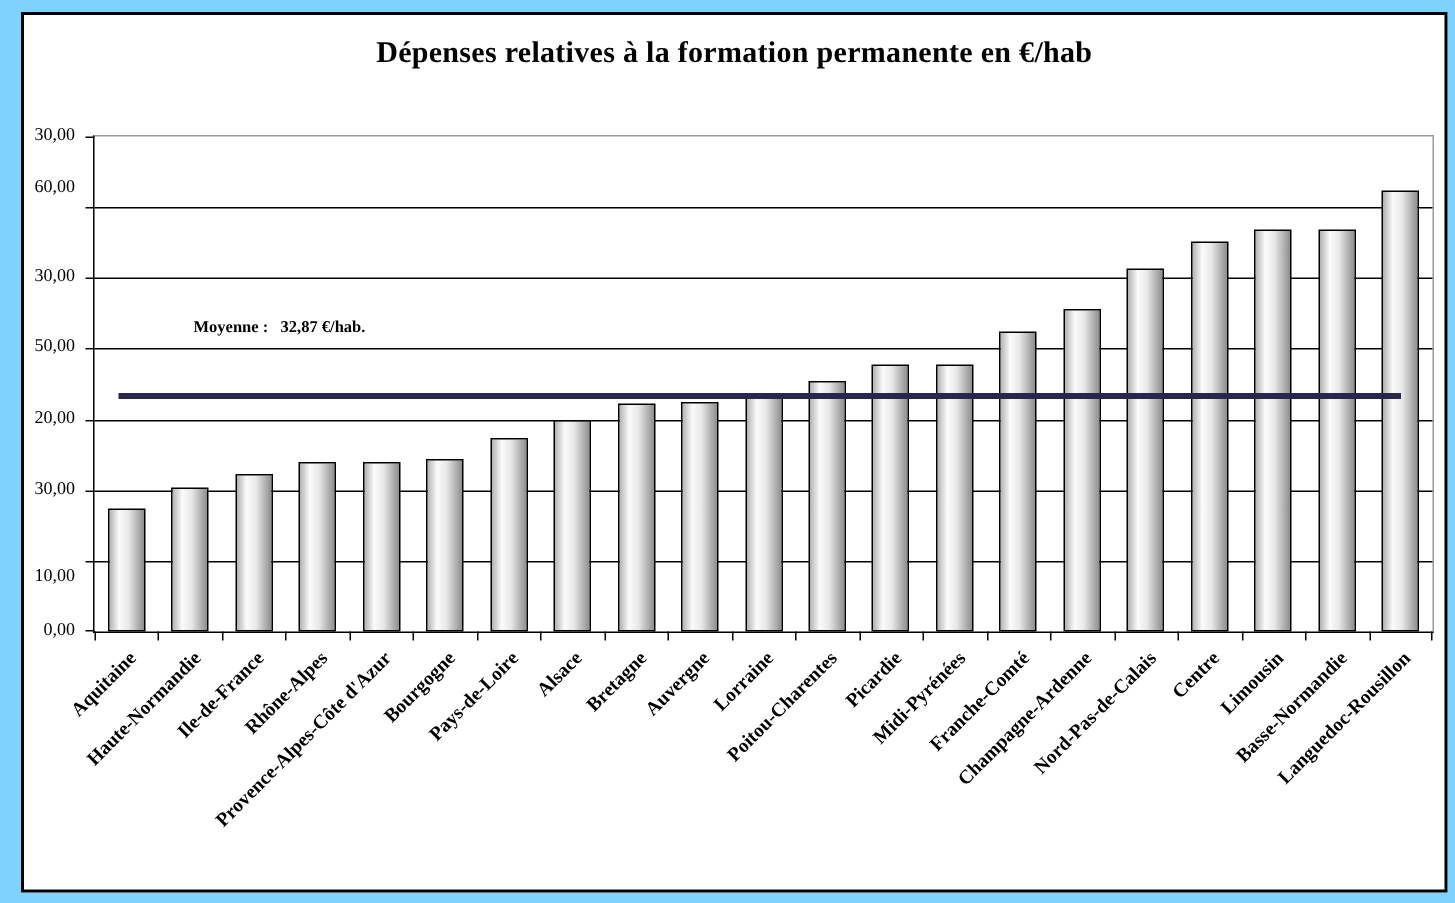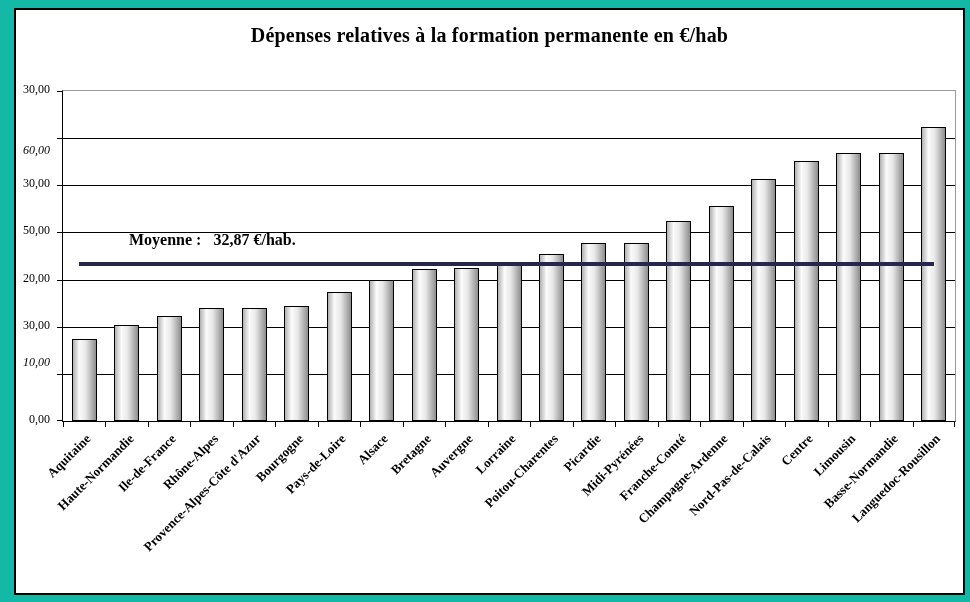--- a/index.html
+++ b/index.html
@@ -1,30 +1,30 @@
 <!DOCTYPE html>
 <html><head>
 <meta charset="utf-8">
 <style>
   html,body{margin:0;padding:0;background:#ffffff;}
-  .canvas{position:relative;width:970px;height:602px;background:#14b8a6;
+  .canvas{position:relative;width:970px;height:602px;background:#7dd3fc;
           font-family:"Liberation Serif", serif;overflow:hidden;}
   .frame{position:absolute;left:14px;top:8px;width:947px;height:583px;
          border:2px solid #000;background:#fff;}
   .title{position:absolute;top:14px;left:0;right:0;text-align:center;
          font-size:20px;font-weight:bold;color:#000;letter-spacing:.2px;}
   .plot{position:absolute;left:46px;top:80px;width:892px;height:330px;
         border-left:1px solid #000;border-bottom:1px solid #000;
         border-top:1px solid #999;border-right:1px solid #999;background:#fff;}
   .gridline{position:absolute;left:0;width:100%;height:1px;background:#000;}
   .bar{position:absolute;bottom:0;width:25px;box-sizing:border-box;
        border:1px solid #000;
        background:linear-gradient(90deg,#b2b2b2 0%,#fbfbfb 28%,#e8e8e8 55%,#8e8e8e 100%);}
   .mean-line{position:absolute;height:4px;background:#26264E;z-index:5;}
-  .mean-label{position:absolute;left:66px;top:140px;font-size:16px;font-weight:bold;
+  .mean-label{position:absolute;left:66px;top:121px;font-size:11px;font-weight:bold;
               color:#000;z-index:6;white-space:pre;text-align:right;}
   .ylabels{position:absolute;left:0;top:80px;width:40px;height:340px;}
   .ylabel{position:absolute;right:6px;font-size:12px;color:#000;white-space:nowrap;}
   .ytick{position:absolute;right:100%;width:6px;height:1px;background:#000;}
   .xtick{position:absolute;top:100%;width:1px;height:6px;background:#000;}
   .xlabels{position:absolute;left:46px;top:411px;width:892px;height:170px;}
   .xlabel{position:absolute;top:10px;font-size:13px;font-weight:bold;color:#000;
           white-space:nowrap;transform-origin:100% 0;transform:rotate(-45deg);}
 </style>
 </head>
@@ -89,26 +89,26 @@
         <div class="xtick" style="left: 637.143px;"></div>
         <div class="xtick" style="left: 679.619px;"></div>
         <div class="xtick" style="left: 722.095px;"></div>
         <div class="xtick" style="left: 764.571px;"></div>
         <div class="xtick" style="left: 807.048px;"></div>
         <div class="xtick" style="left: 849.524px;"></div>
         <div class="xtick" style="left: 891px;"></div>
       </div>
     <div class="ylabels">
         <div class="ylabel" style="top: 322px;">0,00</div>
-        <div class="ylabel" style="top: 265px; font-style: italic;">10,00</div>
+        <div class="ylabel" style="top: 286px;">10,00</div>
         <div class="ylabel" style="top: 227.714px;">30,00</div>
         <div class="ylabel" style="top: 180.571px;">20,00</div>
         <div class="ylabel" style="top: 133.429px;">50,00</div>
         <div class="ylabel" style="top: 86.2857px;">30,00</div>
-        <div class="ylabel" style="top: 53px; font-style: italic;">60,00</div>
+        <div class="ylabel" style="top: 27px;">60,00</div>
         <div class="ylabel" style="top: -8px;">30,00</div>
       </div>
     <div class="xlabels">
         <div class="xlabel" style="right: 870.762px;">Aquitaine</div>
         <div class="xlabel" style="right: 828.286px;">Haute-Normandie</div>
         <div class="xlabel" style="right: 785.81px;">Ile-de-France</div>
         <div class="xlabel" style="right: 743.333px;">Rhône-Alpes</div>
         <div class="xlabel" style="right: 700.857px;">Provence-Alpes-Côte d'Azur</div>
         <div class="xlabel" style="right: 658.381px;">Bourgogne</div>
         <div class="xlabel" style="right: 615.905px;">Pays-de-Loire</div>

